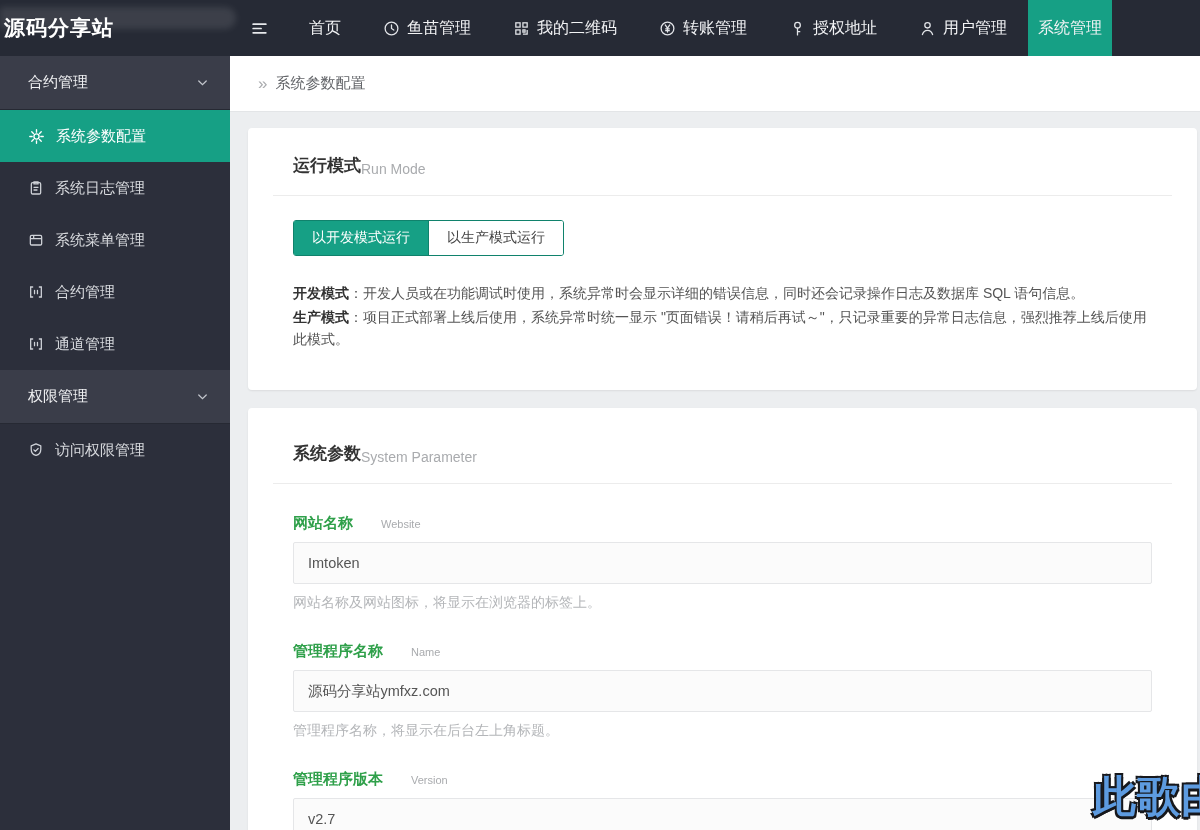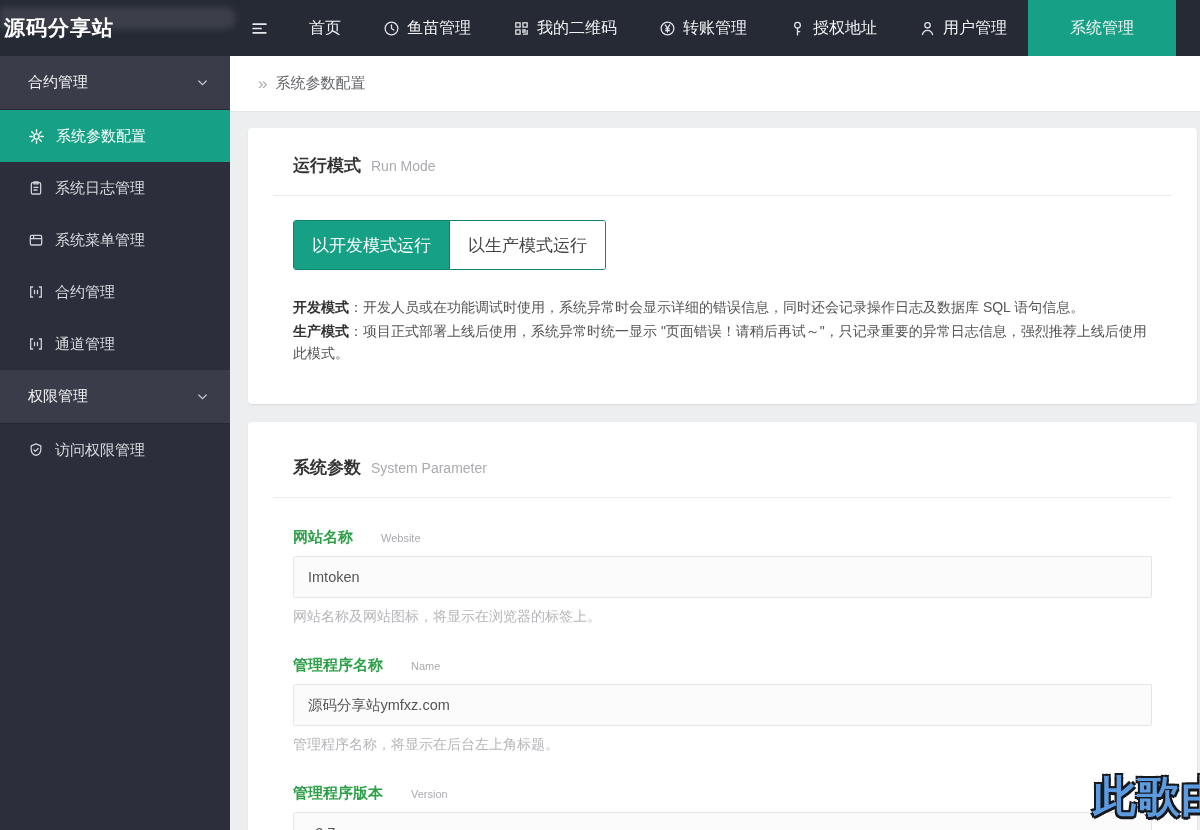--- a/index.html
+++ b/index.html
@@ -28,21 +28,21 @@
   .nav-toggle {
     width:58px; display:flex; align-items:center; justify-content:center;
     color:#e7e9ec; cursor:pointer;
   }
   .topnav { display:flex; align-items:stretch; flex:1; }
   .topnav-item {
     display:flex; align-items:center; gap:7px; padding:0 21px;
     color:#f2f3f5; font-size:16px; cursor:pointer; white-space:nowrap;
   }
   .topnav-item .tn-icon { color:#e3e5e9; }
-  .topnav-item.active { background:#16a085; padding:0 42px;justify-content:center; }
+  .topnav-item.active { background:#16a085; padding:0 10px;justify-content:center; }
 
   
   .sidebar {
     position:absolute; left:0; top:56px; width:230px; bottom:0;
     background:#2c2f3b; z-index:4;
   }
   .side-group-header {
     height:54px; display:flex; align-items:center; justify-content:space-between;
     padding:0 20px 0 28px; background:#3a3d49; color:#f0f1f3; font-size:15px;
     cursor:pointer; border-bottom:1px solid #262933;
@@ -64,33 +64,33 @@
     display:flex; align-items:center; padding-left:28px; gap:8px;
   }
   .bc-chev { color:#a9abae; font-size:17px; }
   .bc-label { color:#636569; font-size:15px; }
   .content { padding:16px 3px 0 18px; }
 
   .card {
     background:#fff; border-radius:4px; box-shadow:0 1px 2px rgba(0,0,0,0.08);
     padding:26px 45px 40px 45px; margin-bottom:18px;
   }
-  .card-title-row { display:flex; align-items:center; gap:10px; }
+  .card-title-row { display:flex; align-items:flex-end; }
   .card-title { color:#333; font-size:17px; font-weight:bold; }
   .card-subtitle { color:#a9abae; font-size:14px; }
   .card-divider { height:1px; background:#ececec; margin:18px -20px 0 -20px; }
 
   
   .btn-group {
     display:inline-flex; margin-top:24px; border:1px solid #10826c;
     border-radius:3px; overflow:hidden; cursor:pointer;
   }
   .seg-btn {
-    height:48px; padding:0 18px; display:flex; align-items:center;
-    font-size:17px; background:#fff; color:#444; border:none; cursor:pointer;
+    height:34px; padding:0 18px; display:flex; align-items:center;
+    font-size:14px; background:#fff; color:#444; border:none; cursor:pointer;
     font-family:inherit;
   }
   .seg-btn.on { background:#16a085; color:#fff; box-shadow:inset 0 0 0 2px #16a085; }
   .seg-btn.off { border-left:1px solid #10826c; }
 
   .note-line { margin-top:2px; font-size:14px; color:#555; line-height:22px; }
   .note-line:first-of-type { margin-top:26px; }
   .note-term { font-weight:bold; color:#333; }
 
   

